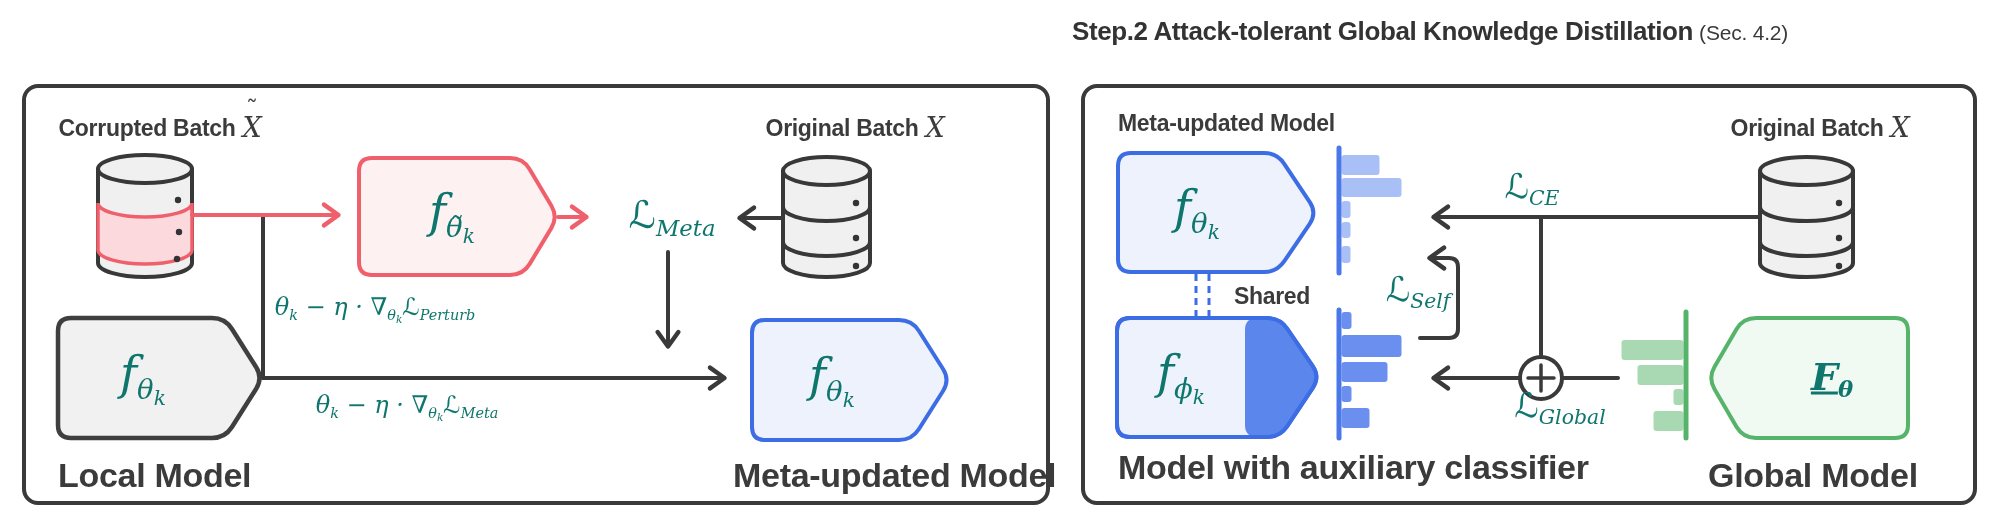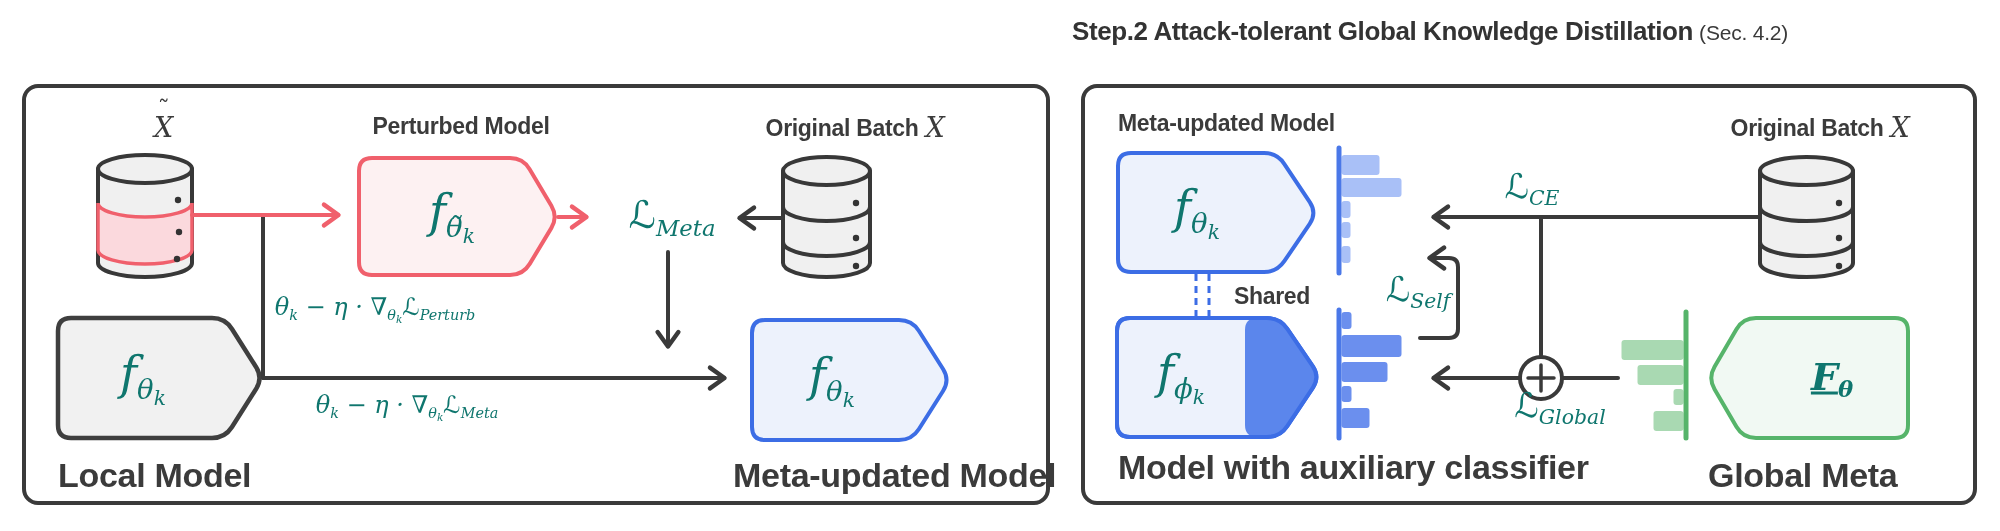--- a/index.html
+++ b/index.html
@@ -136,23 +136,22 @@
           <line x1="1686" x2="1686" y1="312" y2="438" stroke="#56b46a" stroke-width="5" stroke-linecap="round"></line>
         </g>
       </g>
   </svg>
 
   <div class="txt title" style="left:1072px;top:16px;">
     <span>Step.2 Attack-tolerant Global Knowledge Distillation</span><span class="sec">(Sec. 4.2)</span>
   </div>
 
   <div class="txt lbl c" style="left:160px;top:126px;">
-    <span class="batch-sym"><span class="tilde">˜</span><span>X</span></span>
+    <span>Corrupted Batch</span><span class="batch-sym"><span class="tilde">˜</span><span>X</span></span>
   </div>
-  <div class="txt lbl c" style="left:461px;top:126px;">Perturbed Model</div>
   <div class="txt lbl c" style="left:855px;top:126px;">
     <span>Original Batch</span><span class="batch-sym">X</span>
   </div>
 
   <div class="txt formula f-label c" style="left:143px;top:378px;"><span class="d0">f</span><span class="d1">θ</span><span class="d2">k</span></div>
   <div class="txt formula f-label c" style="left:452px;top:216px;"><span class="d0">f</span><span class="d1">θ̃</span><span class="d2">k</span></div>
   <div class="txt formula f-label c" style="left:832px;top:380px;"><span class="d0">f</span><span class="d1">θ</span><span class="d2">k</span></div>
   <div class="txt formula l-big c" style="left:672px;top:217px;"><span class="d0">ℒ</span><span class="d1">Meta</span></div>
   <div class="txt formula upd c" style="left:375px;top:309px;"><span class="d0">θ</span><span class="d1">k</span><span class="d0"> − η · ∇</span><span class="d1">θ</span><span class="d2">k</span><span class="d0">ℒ</span><span class="d1">Perturb</span></div>
   <div class="txt formula upd c" style="left:407px;top:407px;"><span class="d0">θ</span><span class="d1">k</span><span class="d0"> − η · ∇</span><span class="d1">θ</span><span class="d2">k</span><span class="d0">ℒ</span><span class="d1">Meta</span></div>
@@ -168,14 +167,14 @@
 
   <div class="txt formula f-label c" style="left:1197px;top:212px;"><span class="d0">f</span><span class="d1">θ</span><span class="d2">k</span></div>
   <div class="txt formula f-label c" style="left:1181px;top:377px;"><span class="d0">f</span><span class="d1">ϕ</span><span class="d2">k</span></div>
   <div class="txt formula F-label c" style="left:1832px;top:378px;"><span class="d0">F</span><span class="d1">θ</span></div>
 
   <div class="txt formula l-small c" style="left:1532px;top:188px;"><span class="d0">ℒ</span><span class="d1">CE</span></div>
   <div class="txt formula l-small c" style="left:1418px;top:291px;"><span class="d0">ℒ</span><span class="d1">Self</span></div>
   <div class="txt formula l-small c" style="left:1560px;top:407px;"><span class="d0">ℒ</span><span class="d1">Global</span></div>
 
   <div class="txt biglbl" style="left:1118px;top:448px;">Model with auxiliary classifier</div>
-  <div class="txt biglbl" style="left:1708px;top:456px;">Global Meta</div>
+  <div class="txt biglbl" style="left:1708px;top:456px;">Global Model</div>
 </div>
 
 </body></html>

